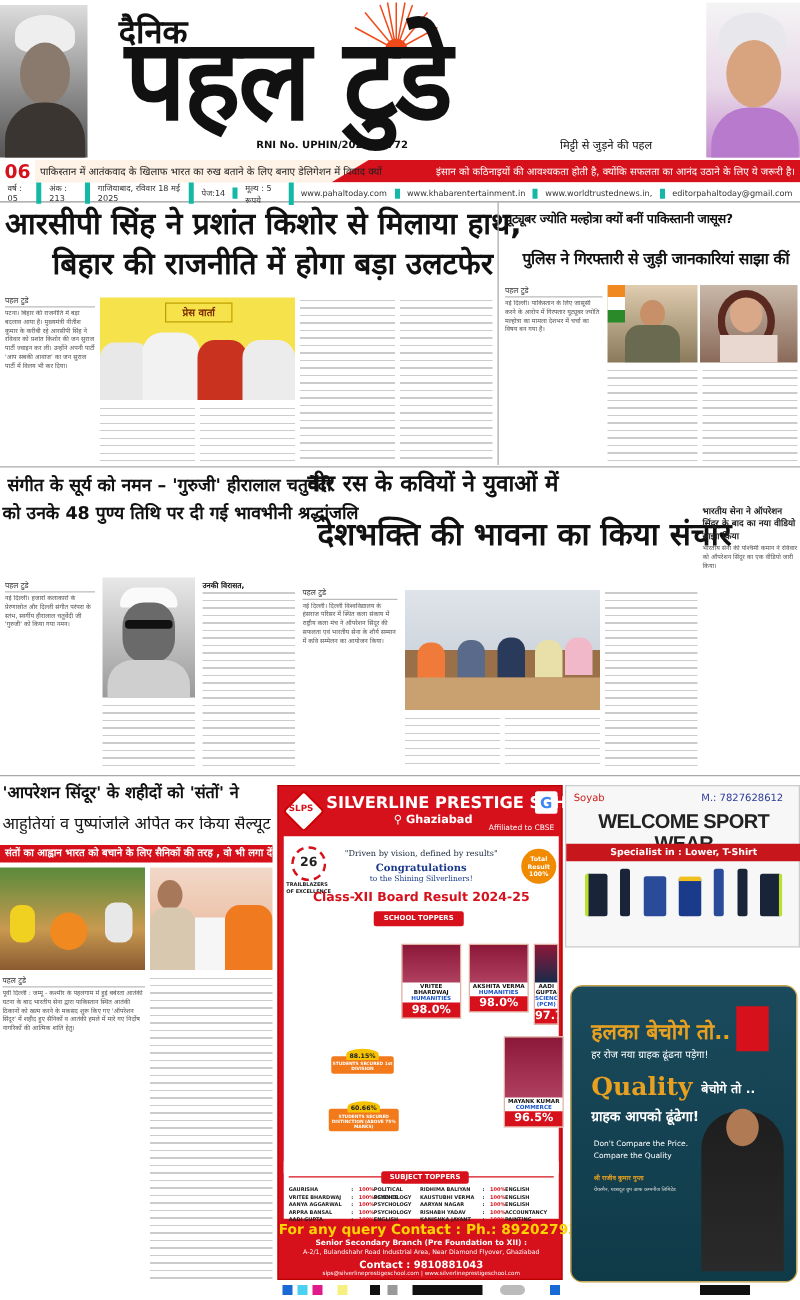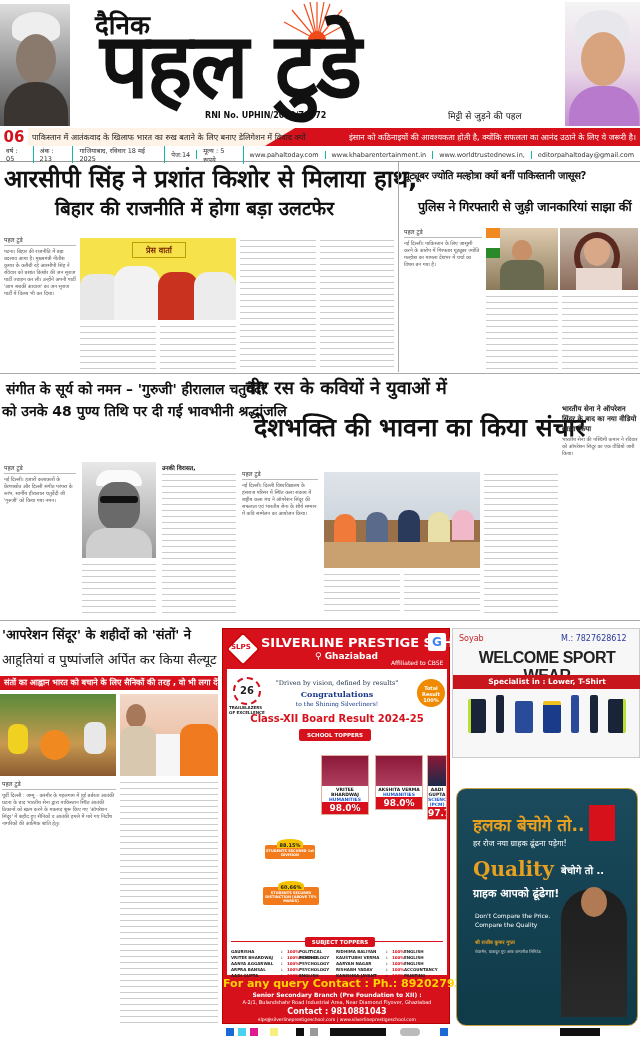--- a/index.html
+++ b/index.html
@@ -16,21 +16,21 @@
 .logo{left:100px;top:22px;font-size:86px;font-weight:900;letter-spacing:-2px;line-height:1;font-family:"DejaVu Sans",sans-serif;transform:scaleY(1.05)}
 .rni{left:205px;top:111px;font-size:8px;font-weight:bold}
 .tag{left:448px;top:109px;font-size:9px}
 
 .band{left:0;top:128px;width:640px;height:18px;background:#fff2e6}
 .band-red{left:265px;top:128px;width:375px;height:18px;background:#d6111c;clip-path:polygon(8% 0,100% 0,100% 100%,0 100%)}
 .pg{left:0;top:128px;width:28px;height:18px;background:#fff;color:#d6111c;font-weight:900;font-size:15px;text-align:center;line-height:18px}
 .band-l{left:32px;top:131px;font-size:8px;color:#222}
 .band-r{left:300px;top:131px;width:336px;text-align:right;font-size:8px;color:#fff}
 .meta{left:0;top:148px;width:640px;height:14px;font-size:6.5px;color:#333;border-bottom:1px solid #999;display:flex;align-items:center}
-.meta span{padding:0 6px;border-right:1px solid #14b8a6}
+.meta span{padding:0 6px;border-right:4px solid #14b8a6}
 
 .h1{font-weight:900;line-height:1.1;color:#111}
 .body-col{font-size:5px;color:#555;line-height:7px;overflow:hidden}
 .byline{font-size:6px;color:#333;border-bottom:1px solid #bbb;padding-bottom:1px}
 .txt{background:repeating-linear-gradient(#fff 0,#fff 2px,#999 2px,#999 3px,#fff 3px,#fff 6px);opacity:.5}
 .photo{overflow:hidden}
 .divider{background:#aaa}
 .sub-red{background:#d6111c;color:#fff;font-size:8px;font-weight:bold;white-space:nowrap;overflow:hidden;line-height:14px;padding-left:4px}
 
 .slps{left:222px;top:628px;width:228px;height:396px;background:#d6111c;border:1px solid #b00}
@@ -133,21 +133,21 @@
   <span>गाजियाबाद, रविवार 18 मई 2025</span>
   <span>पेज:14</span>
   <span>मूल्य : 5 रूपये</span>
   <span>www.pahaltoday.com</span>
   <span>www.khabarentertainment.in</span>
   <span>www.worldtrustednews.in,</span>
   <span style="border:none">editorpahaltoday@gmail.com</span>
 </div>
 
 <div class="abs h1" style="left:4px;top:166px;font-size:24px;white-space:nowrap">आरसीपी सिंह ने प्रशांत किशोर से मिलाया हाथ,</div>
-<div class="abs h1" style="left:55px;top:198px;font-size:19px;white-space:nowrap">बिहार की राजनीति में होगा बड़ा उलटफेर</div>
+<div class="abs h1" style="left:42px;top:198px;font-size:24px;white-space:nowrap">बिहार की राजनीति में होगा बड़ा उलटफेर</div>
 <div class="abs byline" style="left:4px;top:236px;width:72px">पहल टुडे</div>
 <div class="abs body-col" style="left:4px;top:248px;width:72px;height:122px">पटना। बिहार की राजनीति में बड़ा बदलाव आया है। मुख्यमंत्री नीतीश कुमार के करीबी रहे आरसीपी सिंह ने रविवार को प्रशांत किशोर की जन सुराज पार्टी ज्वाइन कर ली। उन्होंने अपनी पार्टी 'आप सबकी आवाज' का जन सुराज पार्टी में विलय भी कर दिया।</div>
 <div class="abs photo" style="left:80px;top:238px;width:156px;height:82px;background:#f6e24a">
   <div class="abs" style="left:52px;top:4px;width:54px;height:16px;background:#f6e24a;border:1px solid #c0a000;font-size:8px;font-weight:bold;text-align:center;line-height:15px;color:#7a2b00">प्रेस वार्ता</div>
   <div class="abs" style="left:0;top:36px;width:40px;height:46px;background:#e8e8e8;border-radius:12px 12px 0 0"></div>
   <div class="abs" style="left:34px;top:28px;width:46px;height:54px;background:#f2f2f2;border-radius:16px 16px 0 0"></div>
   <div class="abs" style="left:78px;top:34px;width:40px;height:48px;background:#c8321e;border-radius:14px 14px 0 0"></div>
   <div class="abs" style="left:114px;top:34px;width:42px;height:48px;background:#ececec;border-radius:14px 14px 0 0"></div>
 </div>
 <div class="abs body-col txt" style="left:80px;top:324px;width:76px;height:46px"></div>
@@ -262,20 +262,26 @@
       <div class="nm">AADI GUPTA</div>
       <div class="st">SCIENCE (PCM)</div>
       <div class="pc">97.75%</div>
     </div>
     <div class="stat" style="left:38px;top:176px">
       <b>88.15%</b><span>STUDENTS SECURED 1st DIVISION</span>
     </div>
     <div class="stat" style="left:36px;top:218px;width:56px">
       <b>60.66%</b><span>STUDENTS SECURED DISTINCTION (ABOVE 75% MARKS)</span>
     </div>
+    <div class="card" style="left:176px;top:160px">
+      <div class="ph" style="height:48px"></div>
+      <div class="nm">MAYANK KUMAR</div>
+      <div class="st">COMMERCE</div>
+      <div class="pc">96.5%</div>
+    </div>
   </div>
   <div class="abs" style="left:4px;top:300px;width:220px;height:46px;background:#fff"></div>
   <div class="abs" style="left:8px;top:312px;width:212px;height:1px;background:#d6111c"></div>
   <div class="abs subj-h">SUBJECT TOPPERS</div>
   <div class="abs subj">
     <div class="subj-row">
         <span class="a">GAURISHA</span>
         <span class="c">:</span>
         <span class="p">100%</span>
         <span class="s">POLITICAL SCIENCE</span>

